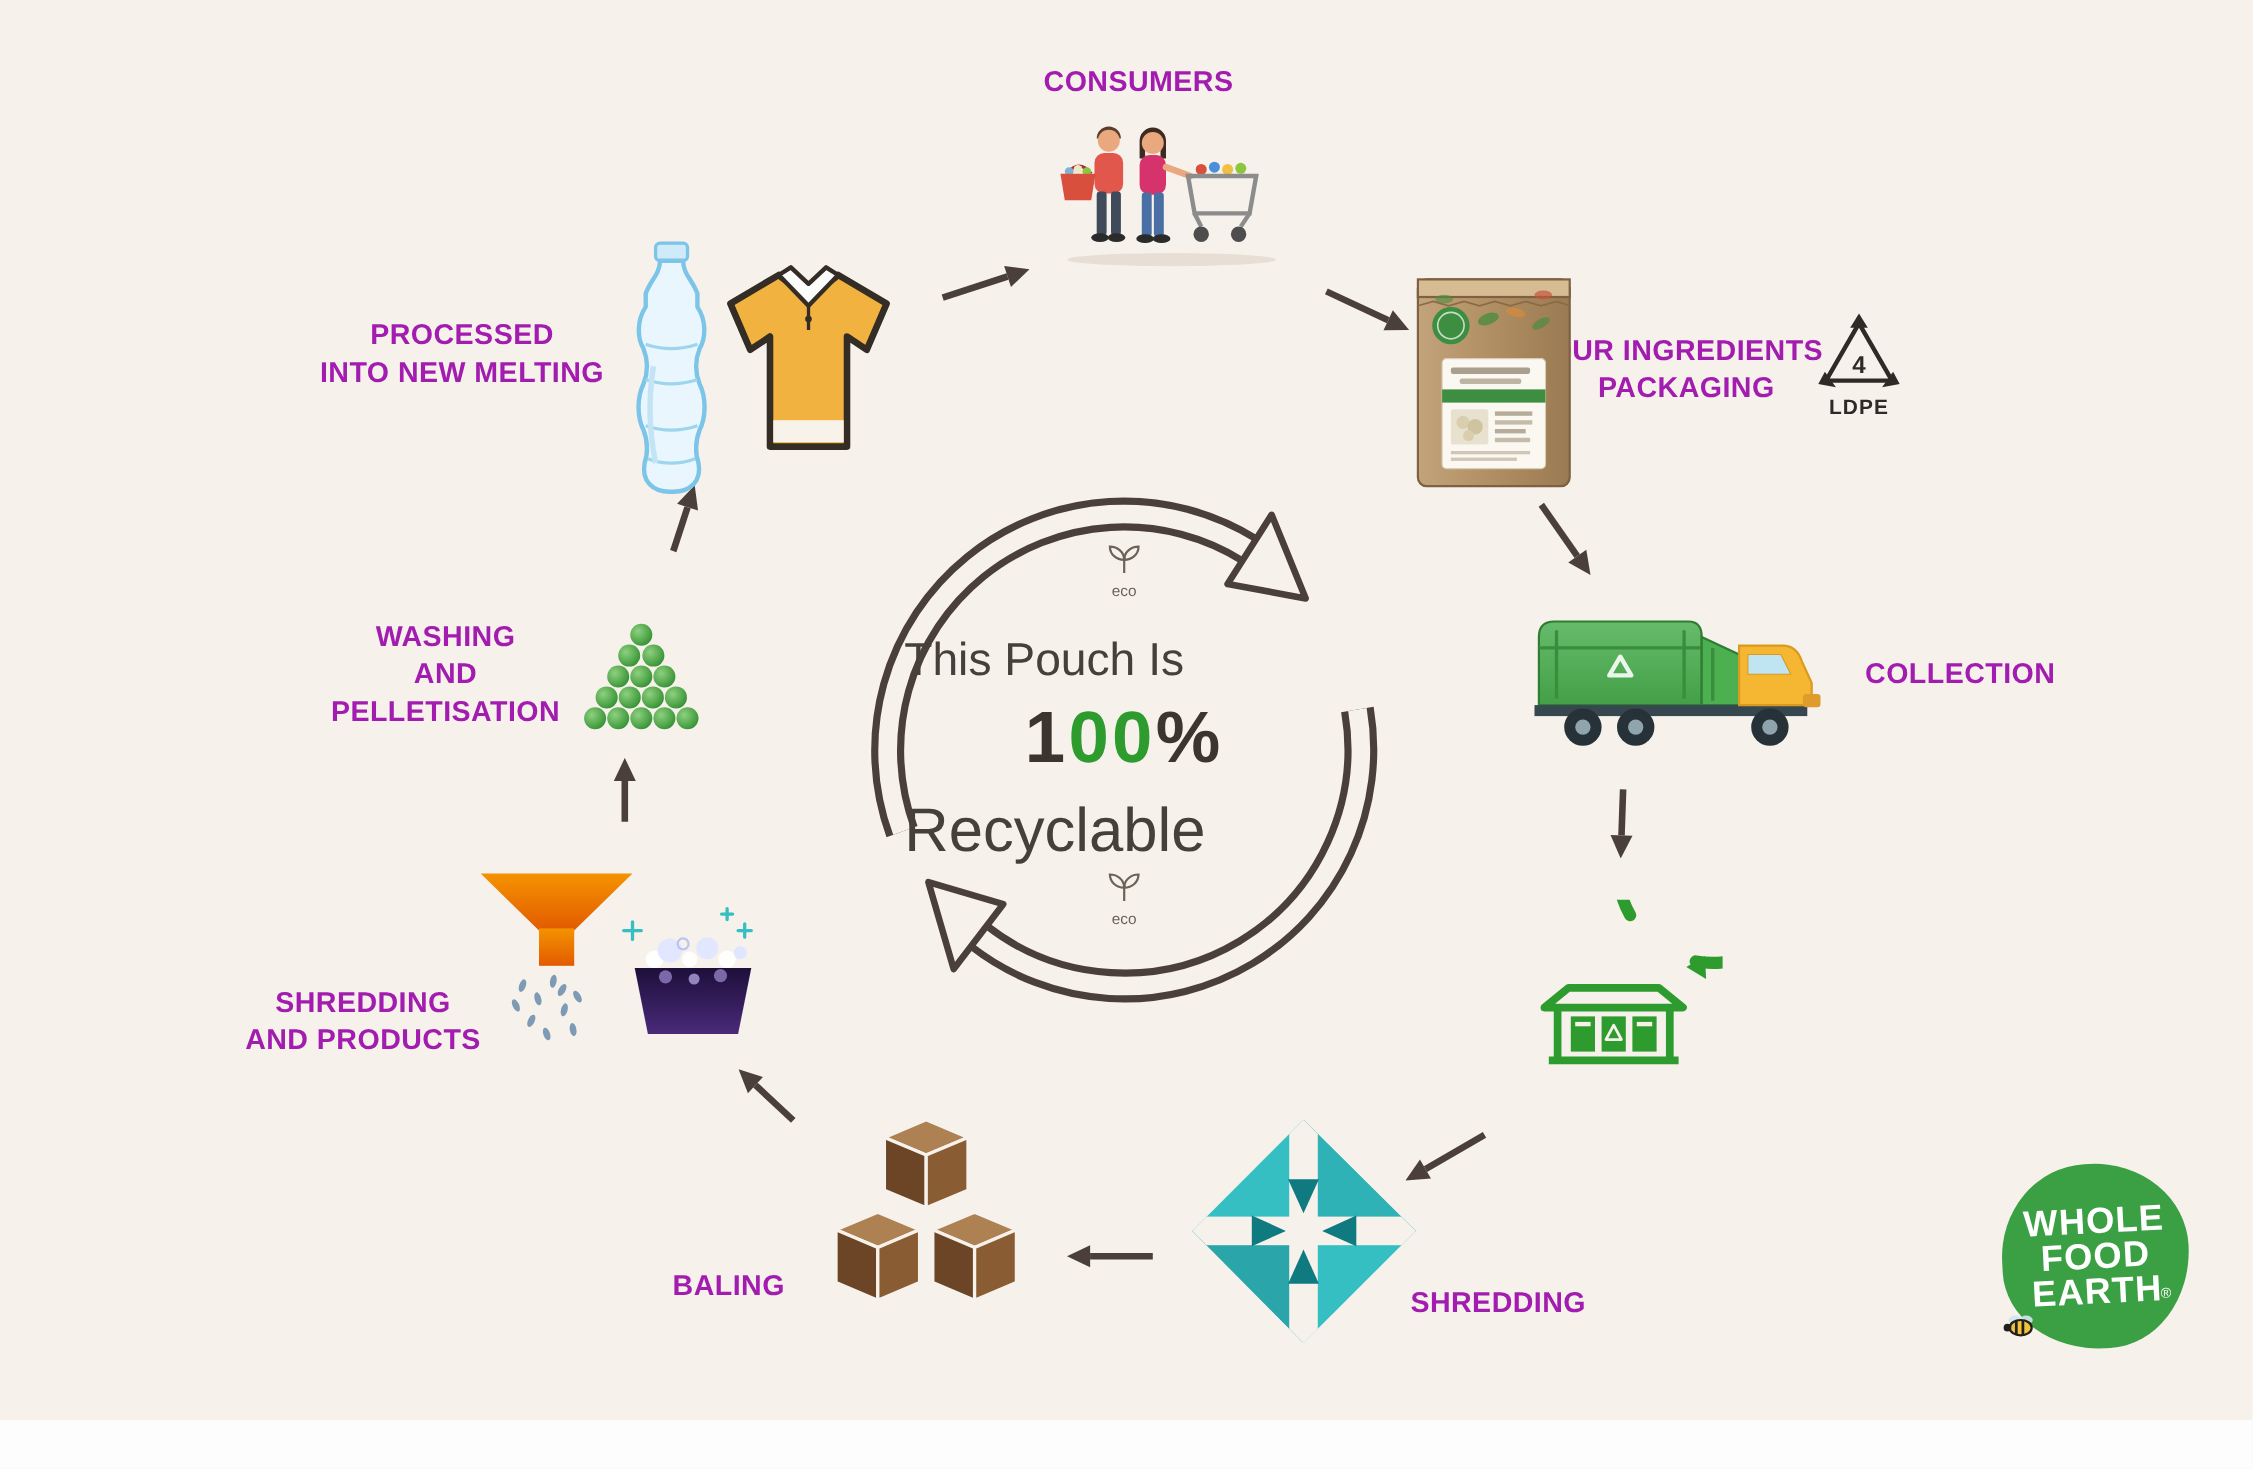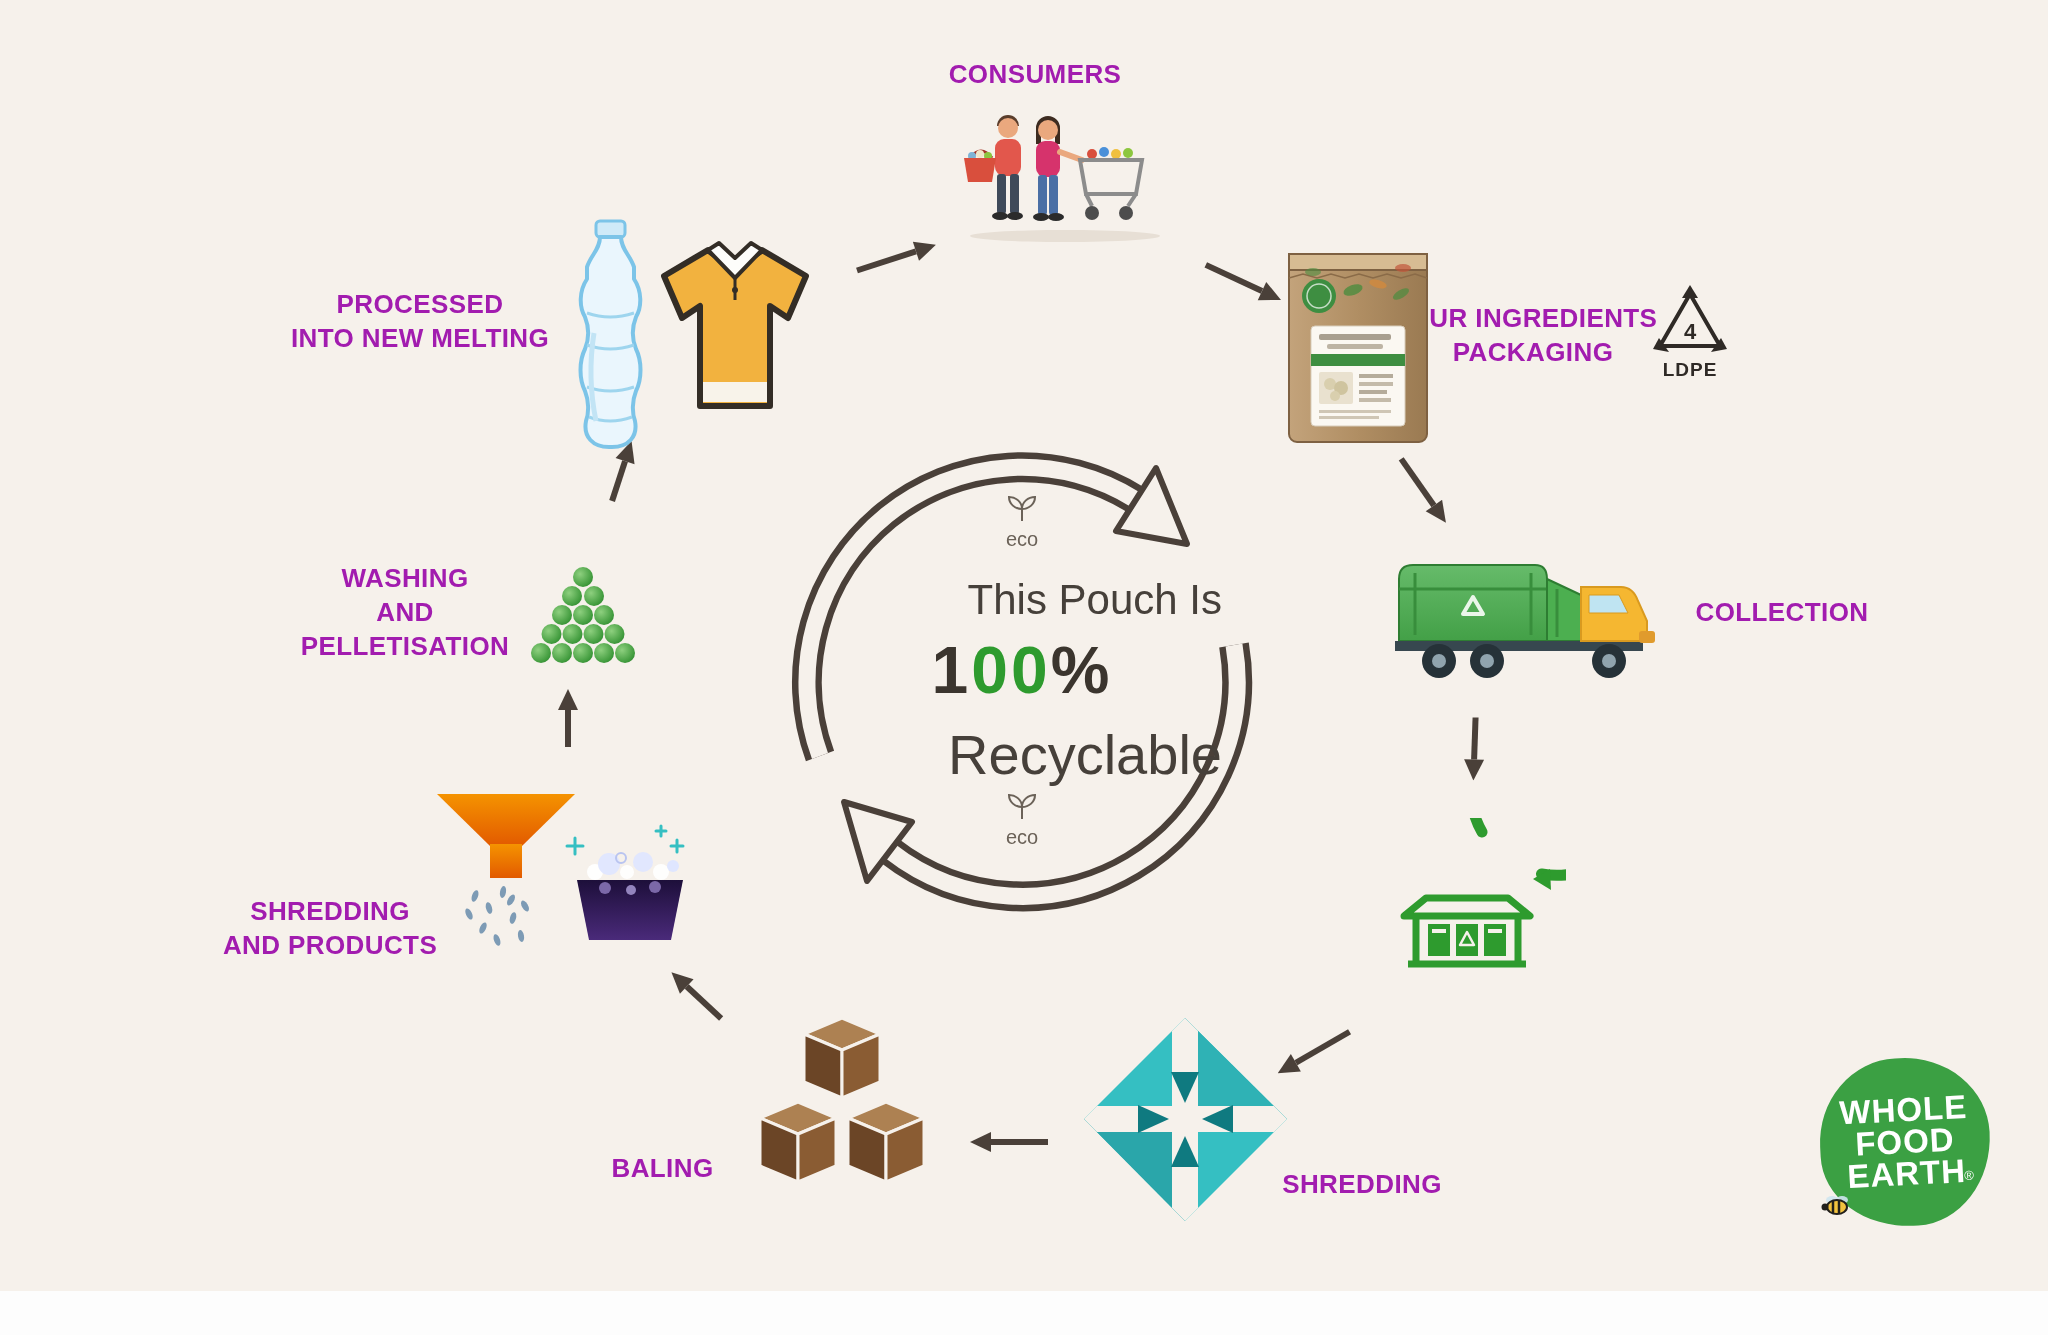--- a/index.html
+++ b/index.html
@@ -5,26 +5,26 @@
   * { margin:0; padding:0; box-sizing:border-box; }
   html,body { background:#ffffff; font-family:"Liberation Sans", sans-serif; }
   .canvas { position:relative; width:2048px; height:1335px; background:#f6f1eb; overflow:hidden; }
   .footer-bar { position:absolute; left:0; bottom:0; width:100%; height:44px; background:#fdfdfd; }
   .abs { position:absolute; }
   .stage-label {
     position:absolute; color:#a21caf; font-weight:bold; font-size:26px;
     line-height:1.3; text-align:center; white-space:pre-line; letter-spacing:.4px;
   }
   .arrow { position:absolute; transform-origin:center; }
-  .center-text { position:absolute; text-align:right; color:#46403a; }
+  .center-text { position:absolute; text-align:left; color:#46403a; }
   .big-row { position:absolute; display:flex; justify-content:center; align-items:baseline; letter-spacing:3px; }
   .big-row span { font-size:66px; font-weight:700; color:#3b352e; }
   .big-row span.zero { color:#2e9b2e; }
   .eco-wrap { position:absolute; width:100px; text-align:center; color:#6b6258; }
-  .eco-wrap .eco-txt { font-size:20px; margin-top:2px; }
+  .eco-wrap .eco-txt { font-size:14px; margin-top:2px; }
   .logo {
     position:absolute; left:1820px; top:1058px; width:170px; height:168px;
     background:#3ba043; border-radius:48% 52% 46% 54% / 52% 48% 55% 45%;
     display:flex; align-items:center; justify-content:center; transform:rotate(-3deg);
   }
   .logo-text {
     color:#ffffff; font-weight:bold; font-size:33px; line-height:.98;
     text-align:center; white-space:pre-line; letter-spacing:1px;
   }
   .logo-reg { position:absolute; right:18px; bottom:40px; color:#ffffff; font-size:13px; }

